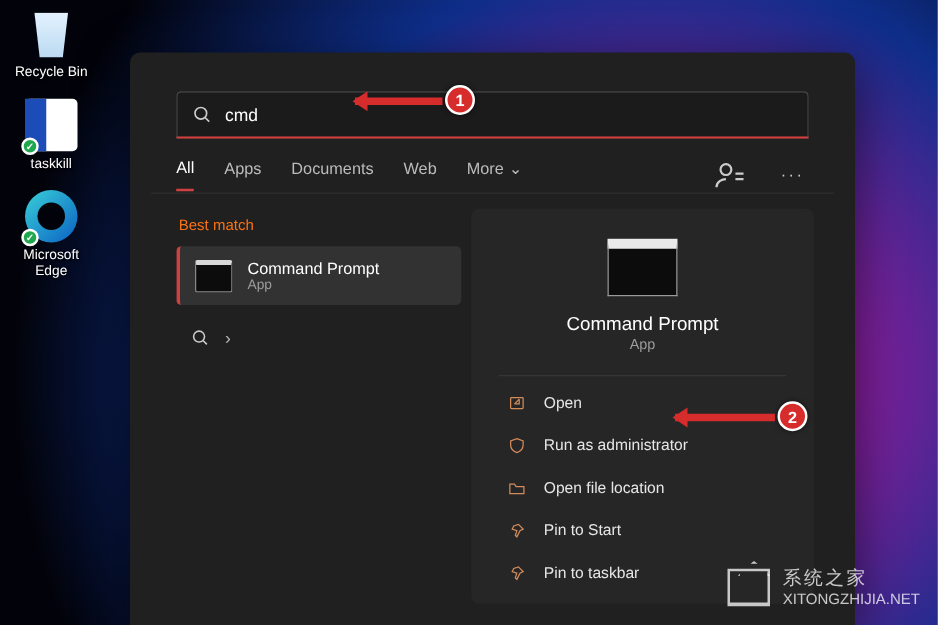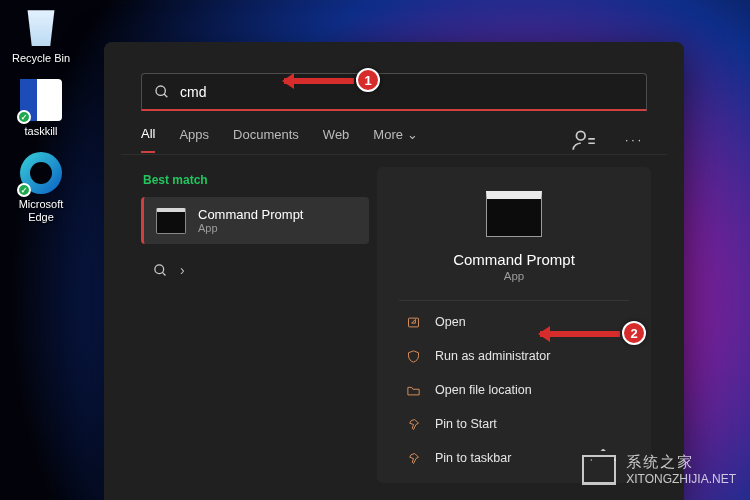--- a/index.html
+++ b/index.html
@@ -52,21 +52,21 @@
   .tab { cursor:pointer; padding-bottom:10px; }
   .tab.active { color:#fff; border-bottom:2px solid #d04040; }
   .tab .chev { margin-left:4px; }
   .tabs-spacer { flex:1; }
   .tabs-row .ticon { width:26px; height:26px; display:flex; align-items:center; justify-content:center; cursor:pointer; color:#ccc; }
 
   .panel-body { display:flex; height:calc(100% - 96px); }
   .left-col { width:248px; padding:12px 0 0 20px; }
   .right-col { flex:1; background:#262626; margin:12px 16px 0 8px; border-radius:6px; padding:16px 0 0; position:relative; }
 
-  .section-label { font-size:12px; color:#22c55e; font-weight:700; margin:6px 0 10px 2px; }
+  .section-label { font-size:12px; color:#f97316; font-weight:400; margin:6px 0 10px 2px; }
   .best-match {
     display:flex; align-items:center; gap:12px; padding:10px 12px; background:#323232;
     border-left:3px solid #d04040; border-radius:4px; cursor:pointer;
   }
   .cmd-ico {
     width:30px; height:26px; background:#0c0c0c; border:1px solid #888; border-top:4px solid #d7d7d7; border-radius:2px;
   }
   .best-match .t1 { font-size:13px; color:#fff; }
   .best-match .t2 { font-size:11px; color:#9c9c9c; }
 

